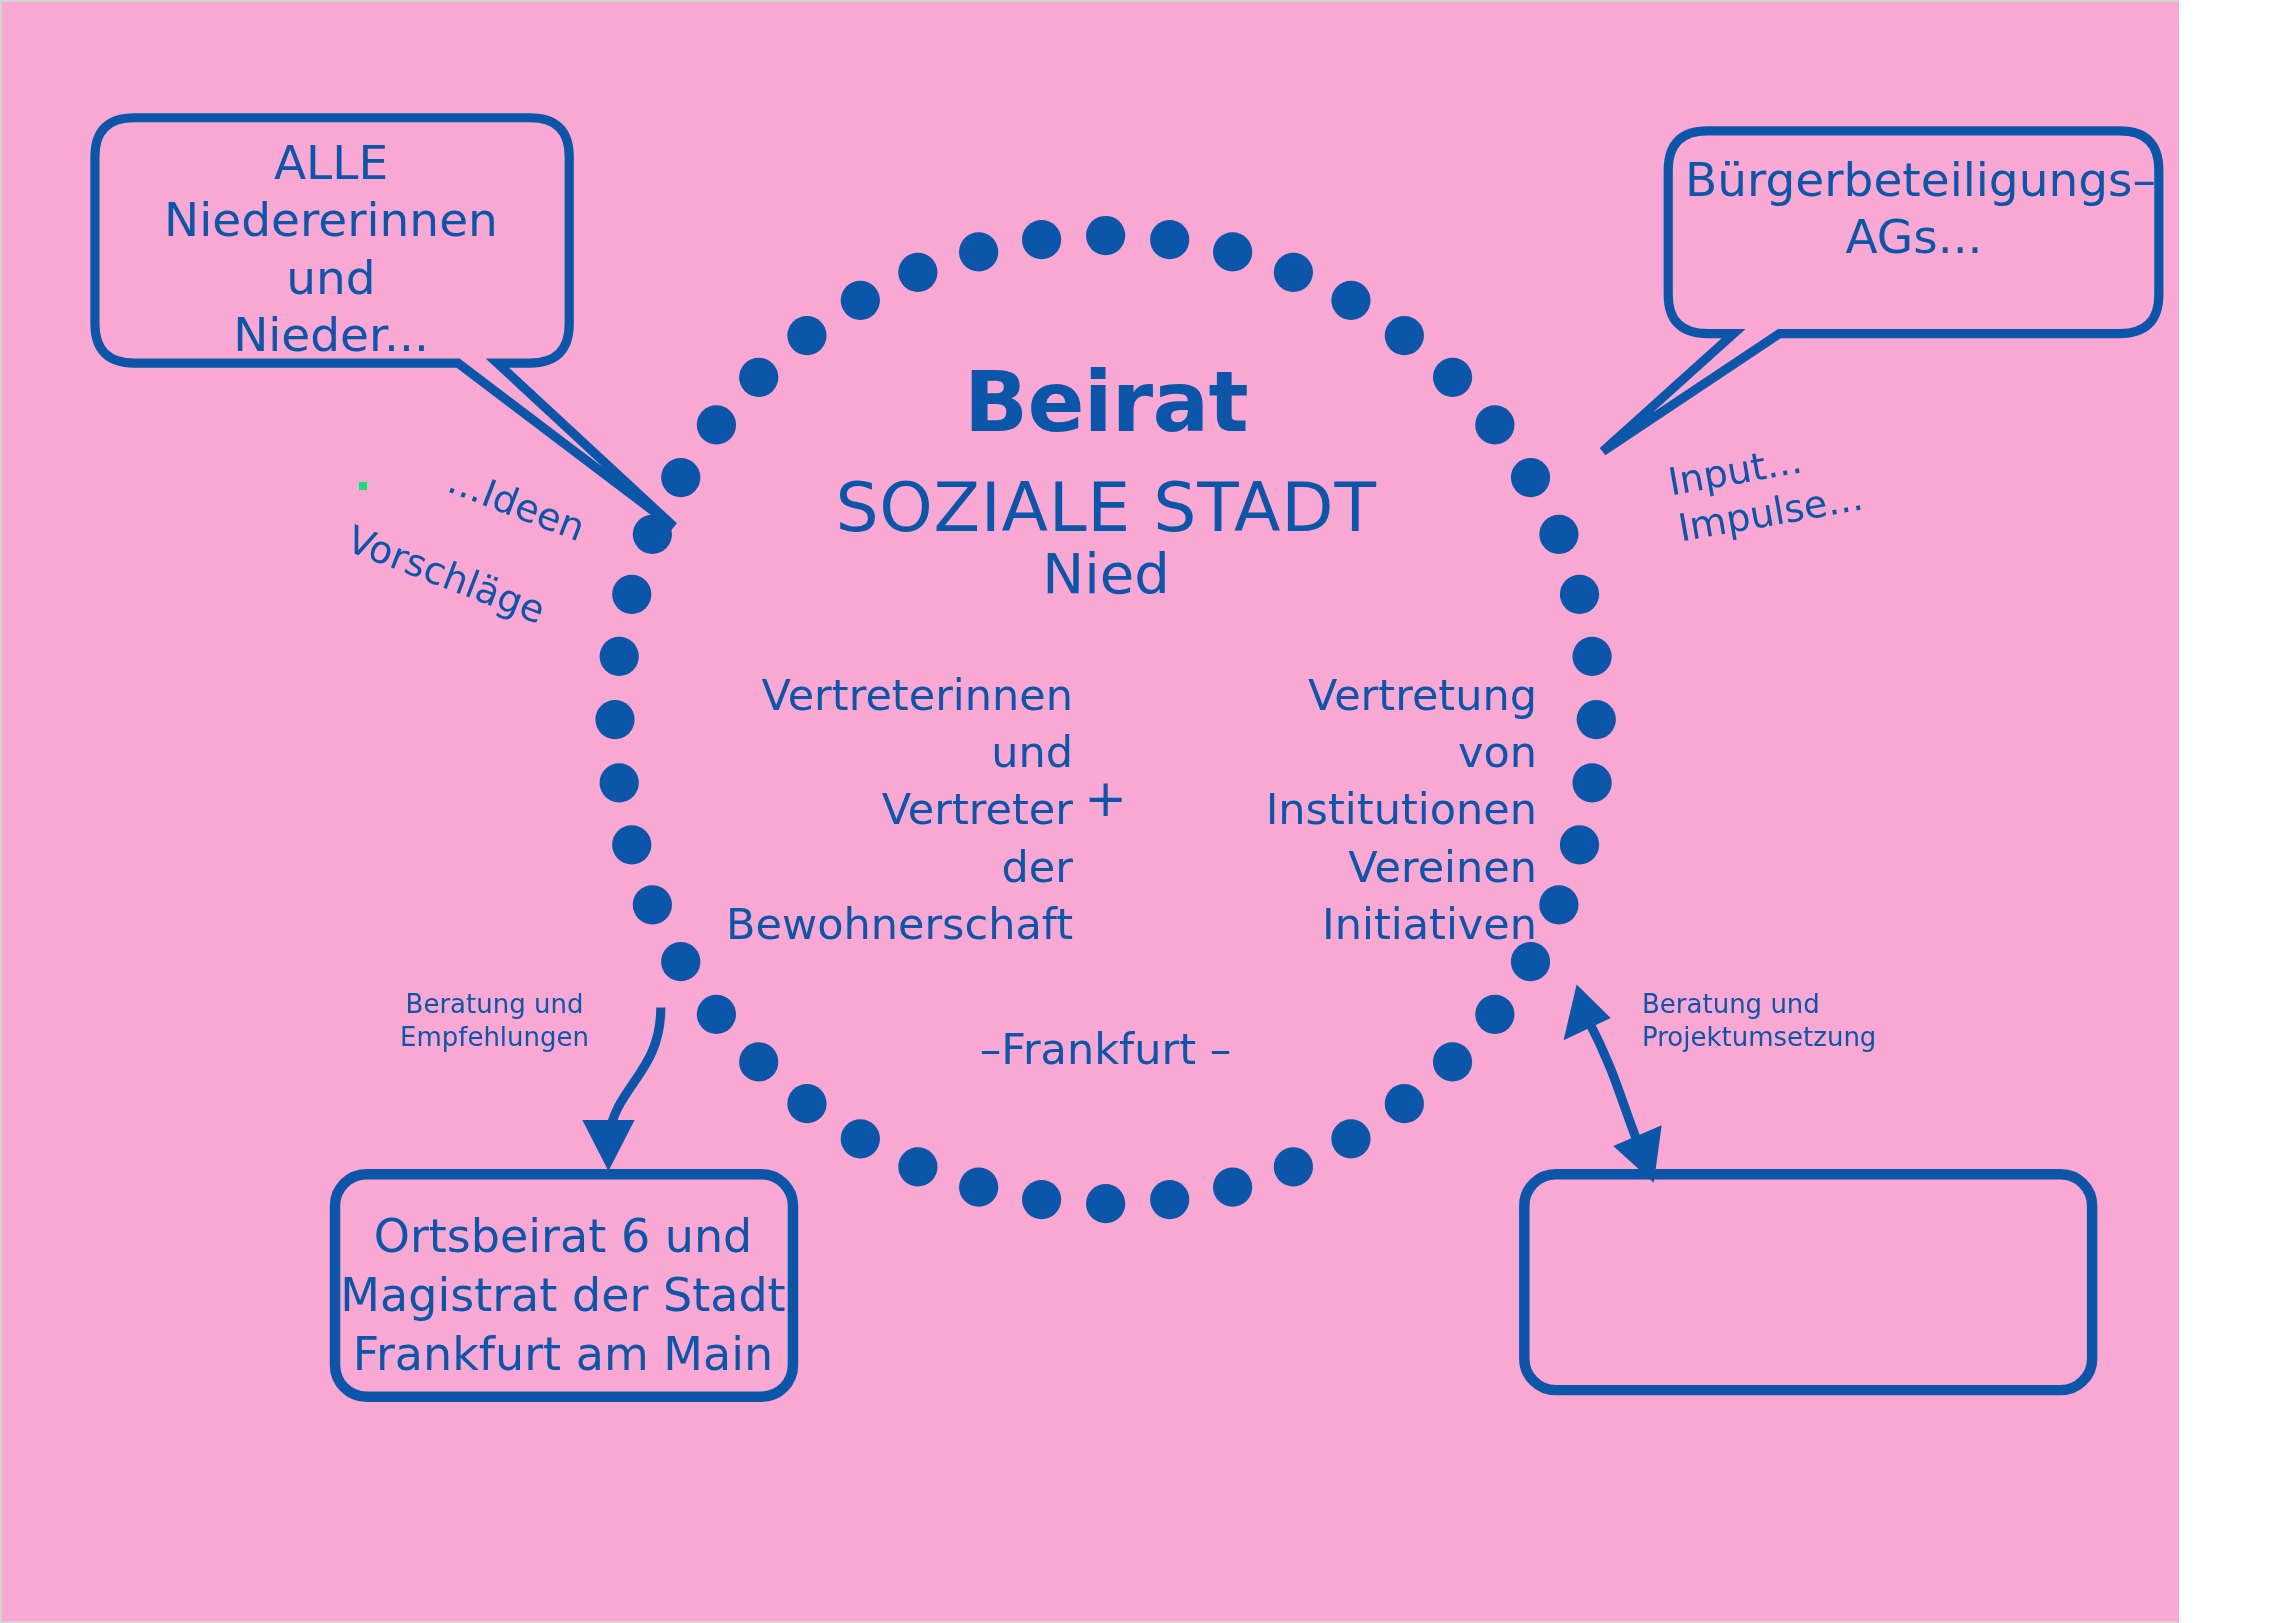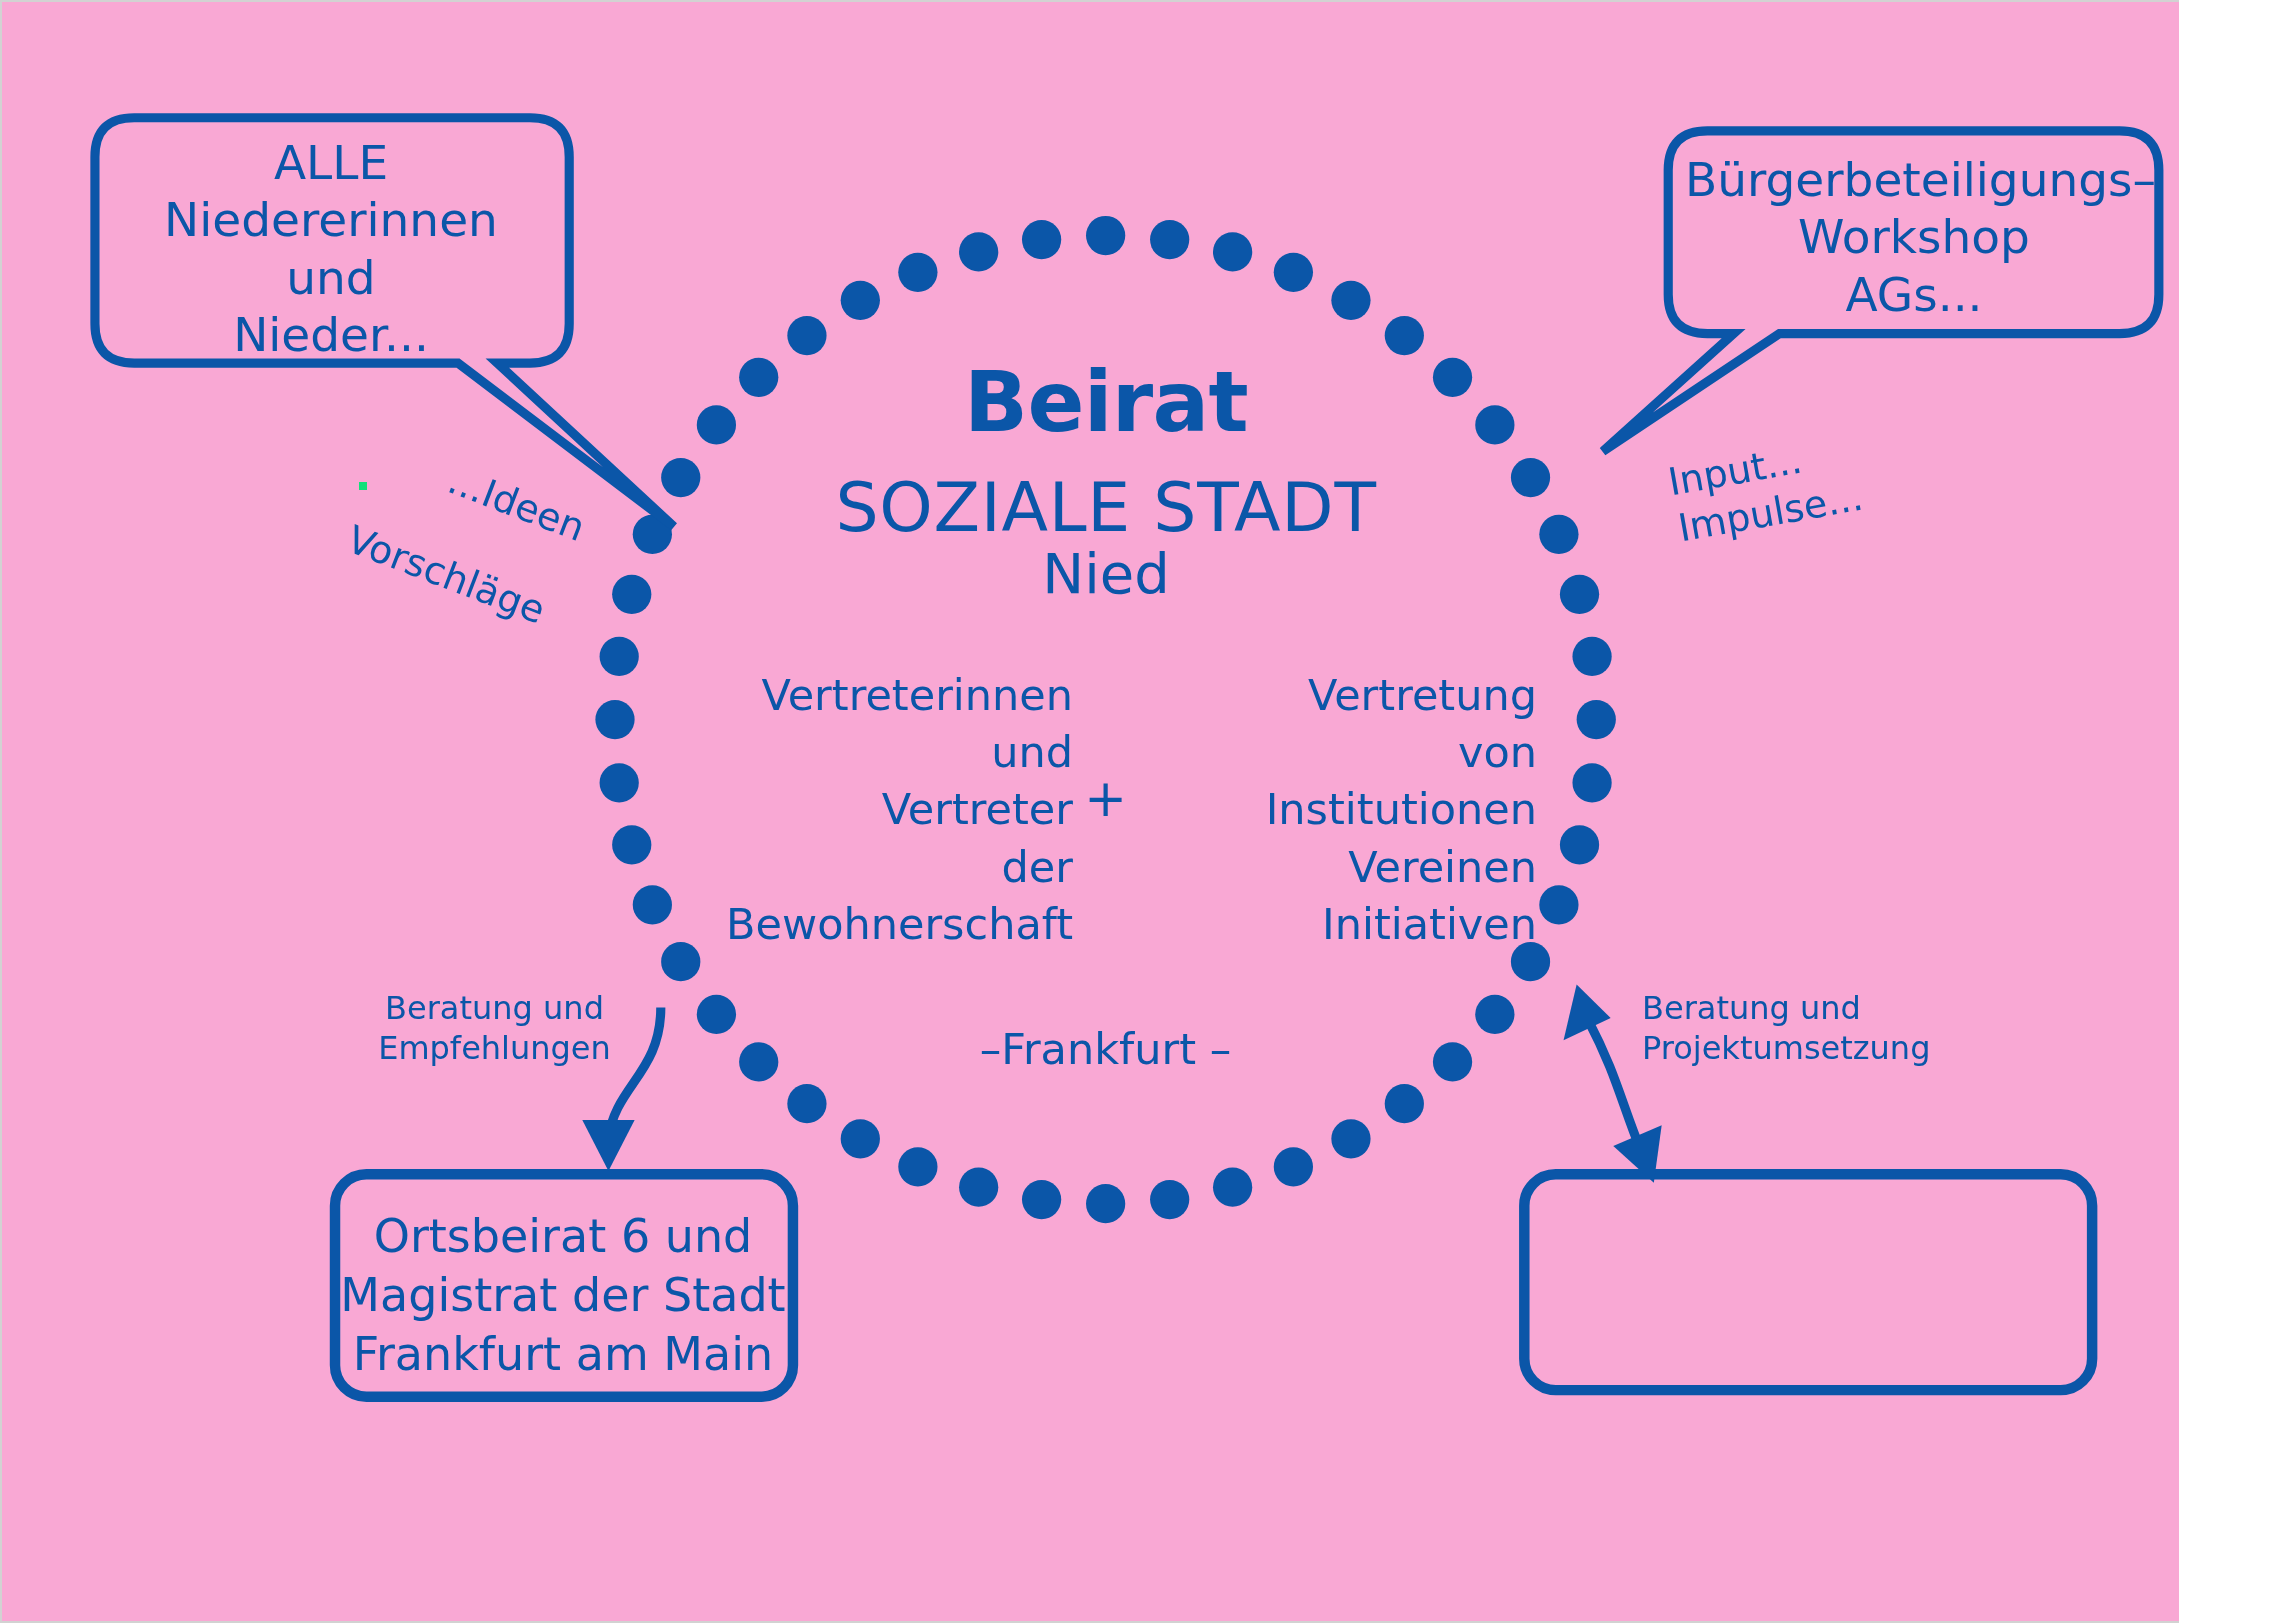--- a/index.html
+++ b/index.html
@@ -129,21 +129,21 @@
   }
   #lbl-impulse {
     left: 1675px; top: 507px;
     transform: rotate(-10deg);
     transform-origin: left top;
   }
 
   .plain-label {
     position: absolute;
     color: #0b56a8;
-    font-size: 32px;
+    font-size: 26px;
     line-height: 1.26;
     text-align: center;
   }
   #lbl-beratung-empf {
     left: 357px; top: 988px; width: 275px;
   }
   #lbl-beratung-proj {
     left: 1642px; top: 988px; width: 314px;
     text-align: left;
   }
@@ -277,21 +277,20 @@
   </svg>
 
   <div class="bubble-text" style="left:115px; top:134px; width:432px;">
     <div>ALLE</div>
     <div>Niedererinnen und</div>
     <div>Nieder...</div>
   </div>
 
   <div class="bubble-text" style="left:1685px; top:151px; width:458px;">
     <div>Bürgerbeteiligungs–</div>
-    <div>Workshop</div>
     <div>AGs...</div>
   </div>
 
   <div id="beirat-title">Beirat</div>
   <div id="soziale-stadt">SOZIALE STADT</div>
   <div id="nied">Nied</div>
 
   <div class="col" id="col-left">Vertreterinnen<br>und<br>Vertreter<br>der<br>Bewohnerschaft</div>
   <div id="plus-sign">+</div>
   <div class="col" id="col-right">Vertretung<br>von<br>Institutionen<br>Vereinen<br>Initiativen</div>

